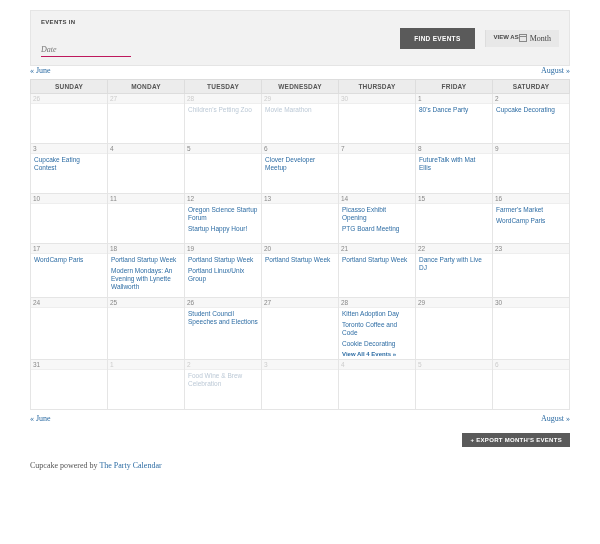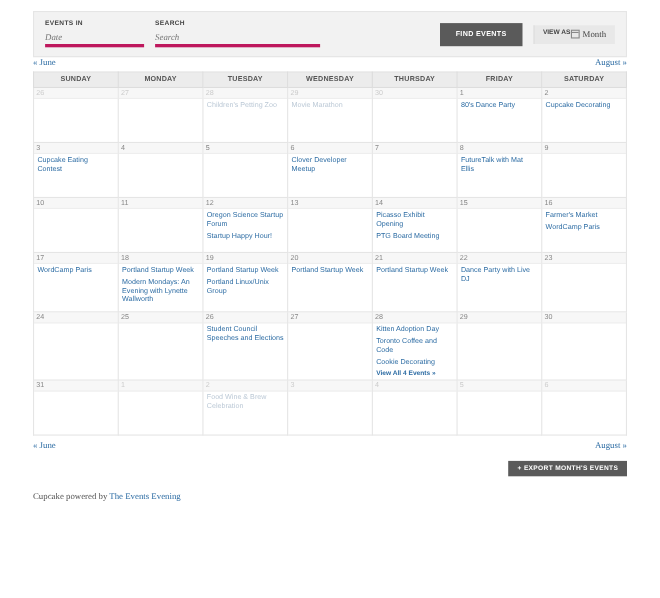--- a/index.html
+++ b/index.html
@@ -1,21 +1,21 @@
 <!DOCTYPE html>
 <html><head>
 <meta charset="utf-8">
 <style>
   * { box-sizing: border-box; margin: 0; padding: 0; }
   body { font-family: Georgia, serif; background: #fff; color: #333; font-size: 8px; }
   .container { width: 600px; margin: 0 auto; padding: 10px 30px; }
   .top-bar { display: flex; align-items: center; background: #f2f2f2; padding: 8px 10px; gap: 10px; border: 1px solid #e5e5e5; }
   .top-bar .field-group { display: flex; flex-direction: column; }
   .top-bar label { font-size: 6px; font-weight: bold; letter-spacing: 0.3px; color: #444; font-family: Arial, sans-serif; margin-bottom: 2px; text-transform: uppercase; }
-  .top-bar input { font-style: italic; font-family: Georgia, serif; font-size: 8px; border: none; border-bottom: 3px solid #be185d; background: transparent; padding: 2px 0; width: 90px; outline: none; color: #888; }
+  .top-bar input { font-style: italic; font-family: Georgia, serif; font-size: 8px; border: none; border-bottom: 1px solid #be185d; background: transparent; padding: 2px 0; width: 90px; outline: none; color: #888; margin-top: 16px; }
   .top-bar input.search { width: 150px; }
   .find-btn { background: #5a5a5a; color: #fff; font-size: 6.5px; font-weight: bold; font-family: Arial, sans-serif; border: none; padding: 7px 14px; letter-spacing: 0.3px; cursor: pointer; margin-left: auto; }
   .view-as { display: flex; flex-direction: row; background: #e8e8e8; padding: 4px 8px; border-left: 1px solid #ddd; }
   .view-as .label { font-size: 6px; font-weight: bold; color: #444; font-family: Arial, sans-serif; text-transform: uppercase; }
   .view-as .value { font-size: 8px; color: #444; display: flex; align-items: center; gap: 3px; }
   .cal-icon { display:inline-block; width:8px; height:8px; border:1px solid #888; position:relative; }
   .cal-icon::before{content:"";position:absolute;top:1px;left:0;right:0;height:1px;background:#888;}
   h1.title { text-align: center; font-weight: normal; font-size: 15px; margin: 18px 0 14px; color: #333; }
   .month-nav { display: flex; justify-content: space-between; font-size: 8px; margin-bottom: 4px; }
   .month-nav a { color: #2e6da4; text-decoration: none; cursor: pointer; }
@@ -36,24 +36,20 @@
 </style>
 </head>
 <body>
 
 <div class="container">
   <div class="top-bar">
     <div class="field-group">
       <label>EVENTS IN</label>
       <input type="text" placeholder="Date" style="">
     </div>
-    <div class="field-group">
-      <label>SEARCH</label>
-      <input type="text" class="search" placeholder="Search" style="">
-    </div>
     <button class="find-btn">FIND EVENTS</button>
     <div class="view-as">
       <span class="label">VIEW AS</span>
       <span class="value">
           <span class="cal-icon"></span>
           <span>Month</span>
         </span>
     </div>
   </div>
 
@@ -247,15 +243,15 @@
   <div class="bottom-nav">
     <a>« June</a>
     <a>August »</a>
   </div>
 
   <div class="export-row">
     <button class="export-btn">+ EXPORT MONTH'S EVENTS</button>
   </div>
 
   <div class="powered">
-    <span>Cupcake powered by </span><a>The Events Evening</a>
+    <span>Cupcake powered by </span><a>The Party Calendar</a>
   </div>
 </div>
 
 </body></html>

